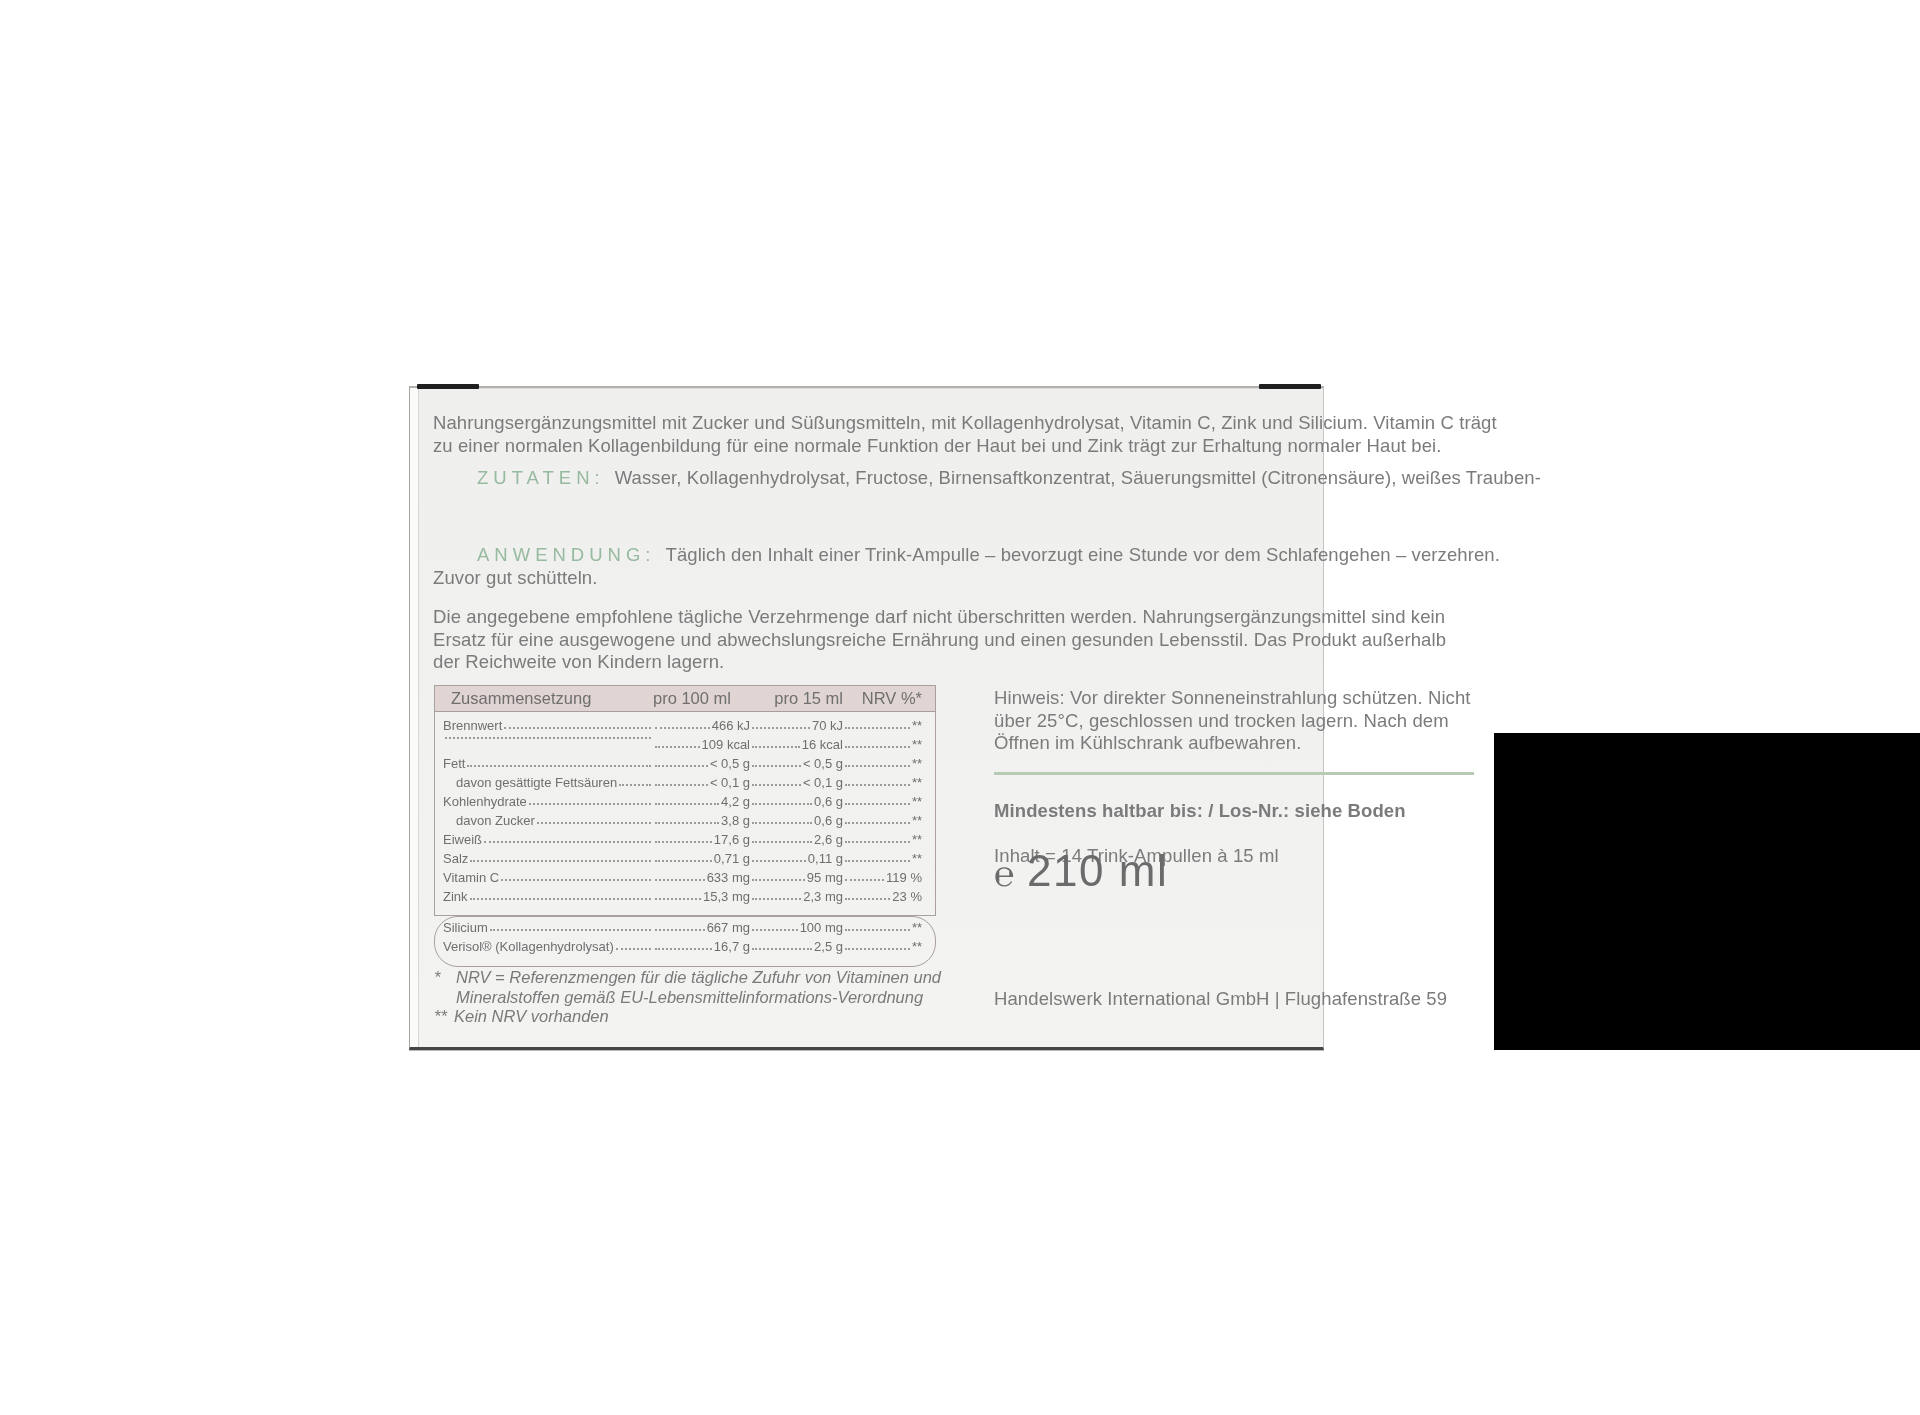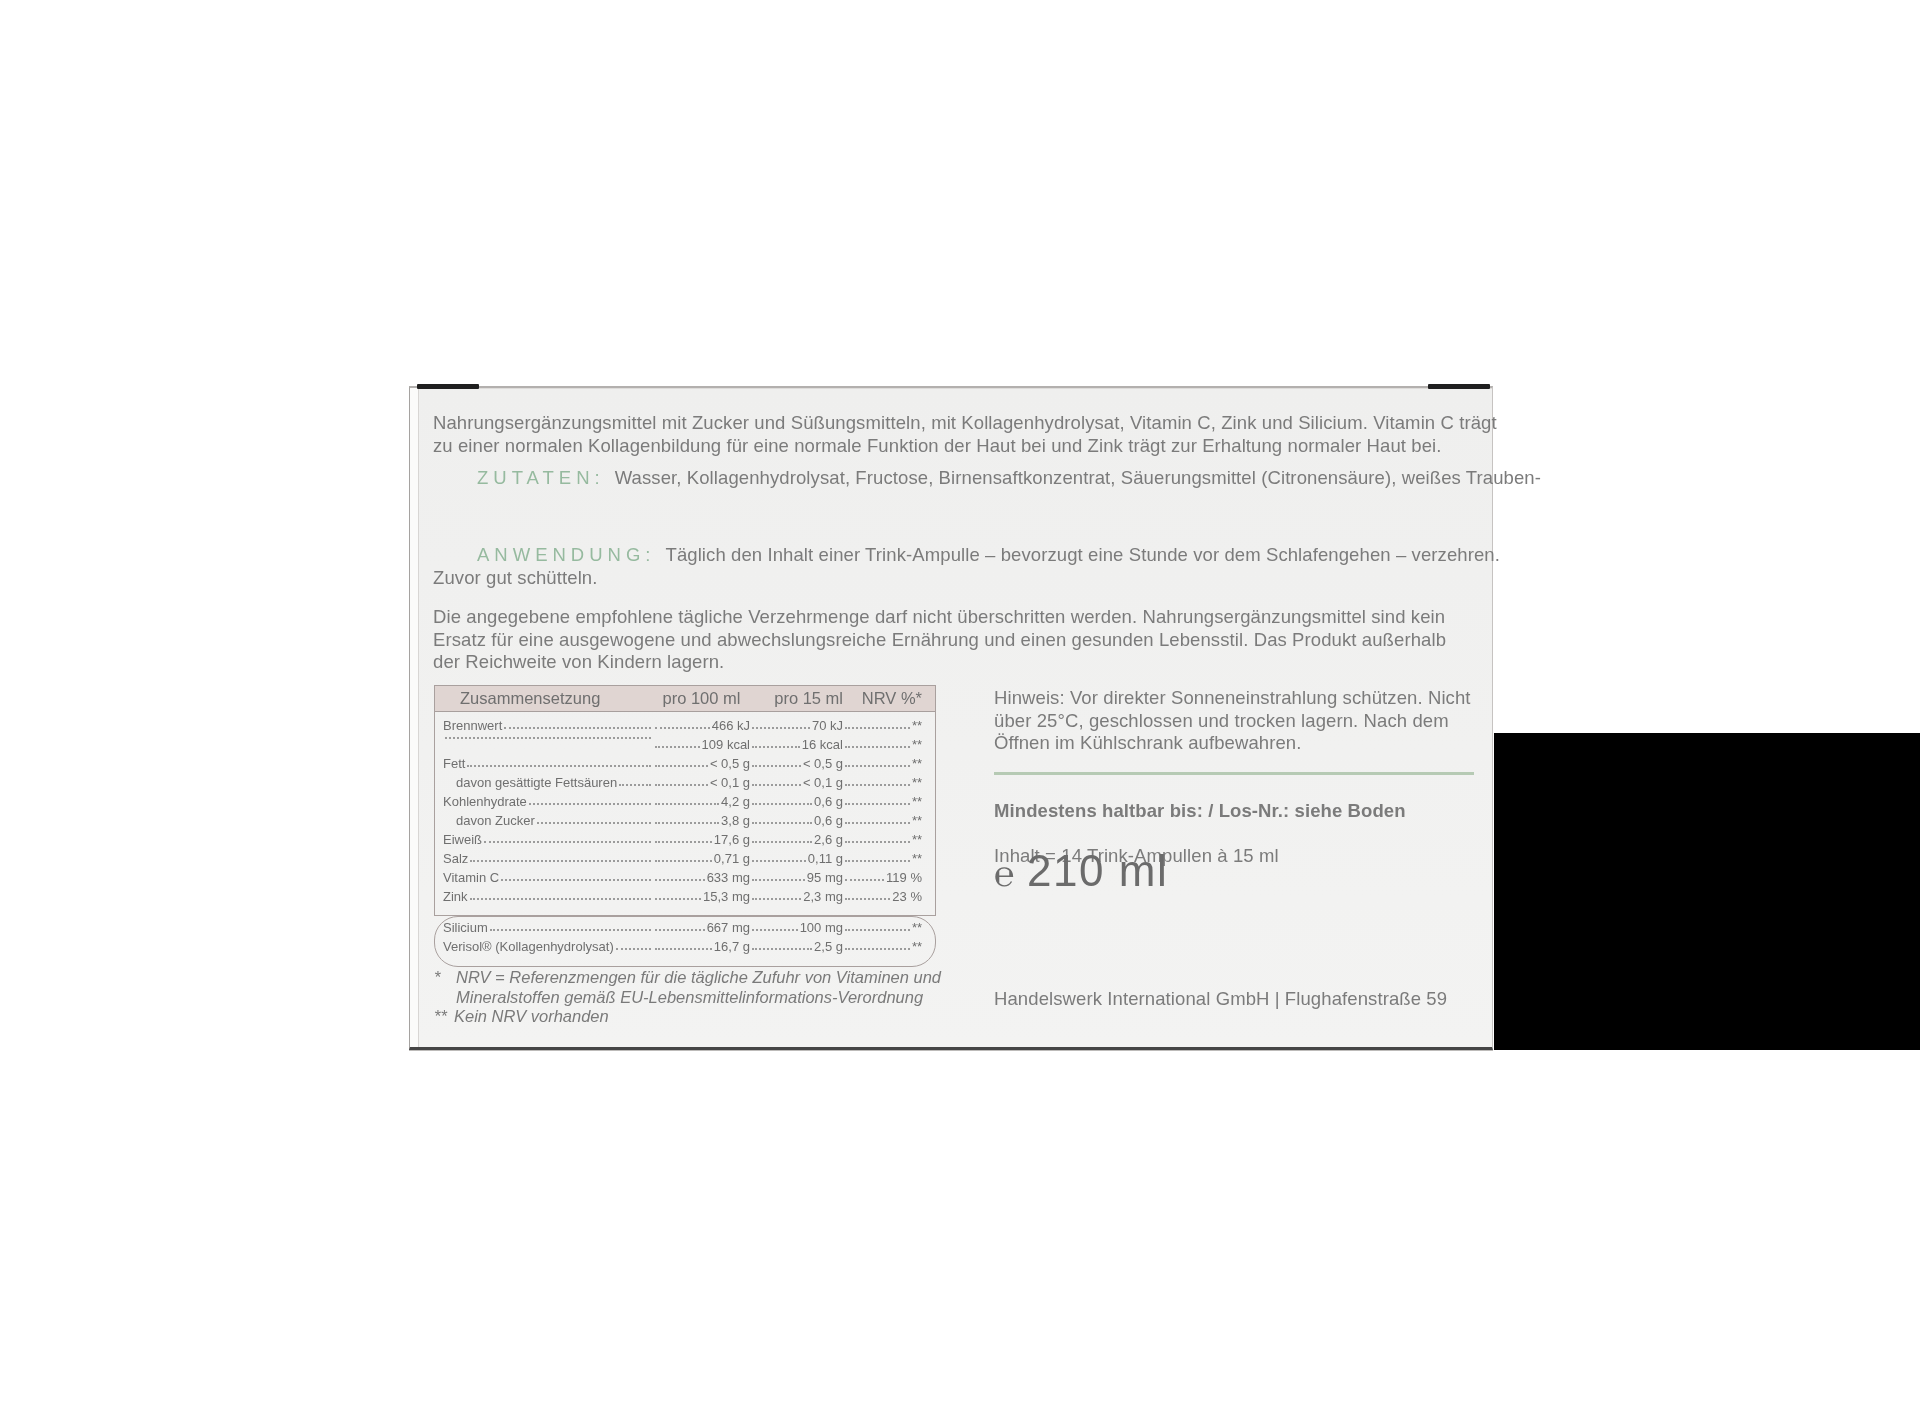--- a/index.html
+++ b/index.html
@@ -1,19 +1,19 @@
 <!DOCTYPE html>
 <html><head>
 <meta charset="utf-8">
 <style>
   html,body{margin:0;padding:0;background:#ffffff;}
   #stage{position:relative;width:1920px;height:1415px;background:#ffffff;overflow:hidden;
          font-family:"Liberation Sans","DejaVu Sans",sans-serif;}
   
-  .panel{position:absolute;left:409px;top:386px;width:1084px;height:664px;box-sizing:border-box;
+  .panel{position:absolute;left:409px;top:386px;width:915px;height:664px;box-sizing:border-box;
          background:linear-gradient(180deg,#efefee 0%,#f1f1f0 55%,#f3f3f2 100%);
          border-top:2px solid #b3b0ae;border-right:1px solid #c6c3c1;border-left:1px solid #a5a2a0;
          border-bottom:3px solid #454545;box-shadow:0 1px 0 #bdbbb9;}
   .flap{position:absolute;left:0;top:0;bottom:0;width:8px;background:#fbfbfa;border-right:1px solid #d8d6d4;}
   .tick{position:absolute;top:-4px;height:5px;background:#1f1f1f;border-radius:1px;}
   .tick-left{left:7px;width:62px;}
   .tick-right{right:2px;width:62px;}
   .edge-under{position:absolute;left:0;right:0;top:0;height:1px;background:#dedcda;}
   
   .black-block{position:absolute;left:1494px;top:733px;width:426px;height:317px;background:#000;}
@@ -29,21 +29,21 @@
   .thead{height:26px;background:#e0d5d2;border-bottom:1px solid #a89f9d;display:flex;align-items:center;
          font-size:16.5px;color:#6f6f6f;padding-right:13px;box-sizing:border-box;}
   .rows{padding:6px 13px 7px 0;}
   .trow{display:flex;align-items:flex-start;height:19px;font-size:13px;color:#6f6f6f;}
   .ncell{flex:1;display:flex;min-width:0;padding-left:8px;}
   .ncell.indent{padding-left:21px;}
   .ntext,.val{white-space:nowrap;}
   .dots{flex:1;min-width:4px;border-bottom:2px dotted #9b9b9b;margin:0 2px 4px 2px;}
   .vcell{display:flex;}
   .v1{width:97px;}.v2{width:93px;}.v3{width:79px;}
-  .th0{flex:1;padding-left:25px;}.th1{width:97px;text-align:center;}.th2{width:93px;text-align:right;}
+  .th0{flex:1;padding-left:16px;}.th1{width:97px;text-align:left;}.th2{width:93px;text-align:right;}
   .th3{width:79px;text-align:right;}
   
   .footnotes{position:absolute;left:24px;top:580px;font-size:16.5px;line-height:19.5px;
              font-style:italic;color:#7a7a7a;}
   .fn{display:flex;}
   .fnm{width:22px;flex:none;}
   
   .rcol-item{position:absolute;left:584px;width:480px;color:#7b7b7b;font-size:18.5px;
              line-height:22.6px;letter-spacing:.1px;}
   .hinweis{top:299px;}

